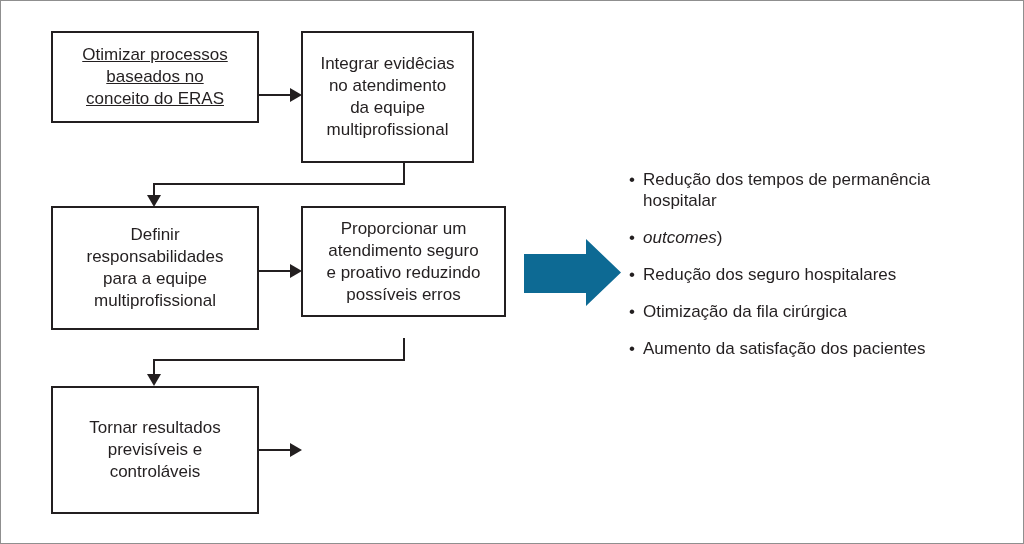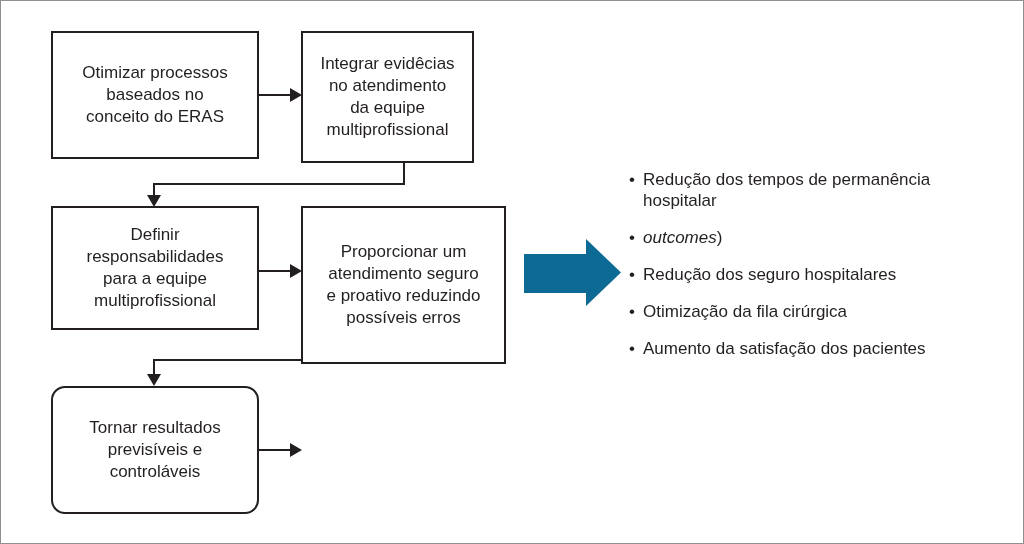--- a/index.html
+++ b/index.html
@@ -35,25 +35,25 @@
     align-items: center;
     justify-content: center;
     text-align: center;
     font-size: 17px;
     line-height: 22px;
     padding: 4px 8px;
   }
   .flow-box .lbl {
     white-space: pre-line;
   }
-  .b1 { left: 50px;  top: 30px;  width: 208px; height: 128px; }
+  .b1 { left: 50px;  top: 30px;  width: 208px; height: 92px; text-decoration: underline; }
   .b2 { left: 300px; top: 30px;  width: 173px; height: 132px; }
   .b3 { left: 50px;  top: 205px; width: 208px; height: 124px; }
-  .b4 { left: 300px; top: 205px; width: 205px; height: 158px; }
-  .b5 { left: 50px;  top: 385px; width: 208px; height: 128px; border-radius: 14px; }
+  .b4 { left: 300px; top: 205px; width: 205px; height: 111px; }
+  .b5 { left: 50px;  top: 385px; width: 208px; height: 128px; }
   .b6 { left: 300px; top: 385px; width: 205px; height: 128px; }
   .outcomes {
     position: absolute;
     left: 628px;
     top: 168px;
     width: 372px;
     margin: 0;
     padding: 0;
     list-style: none;
     font-size: 17px;

